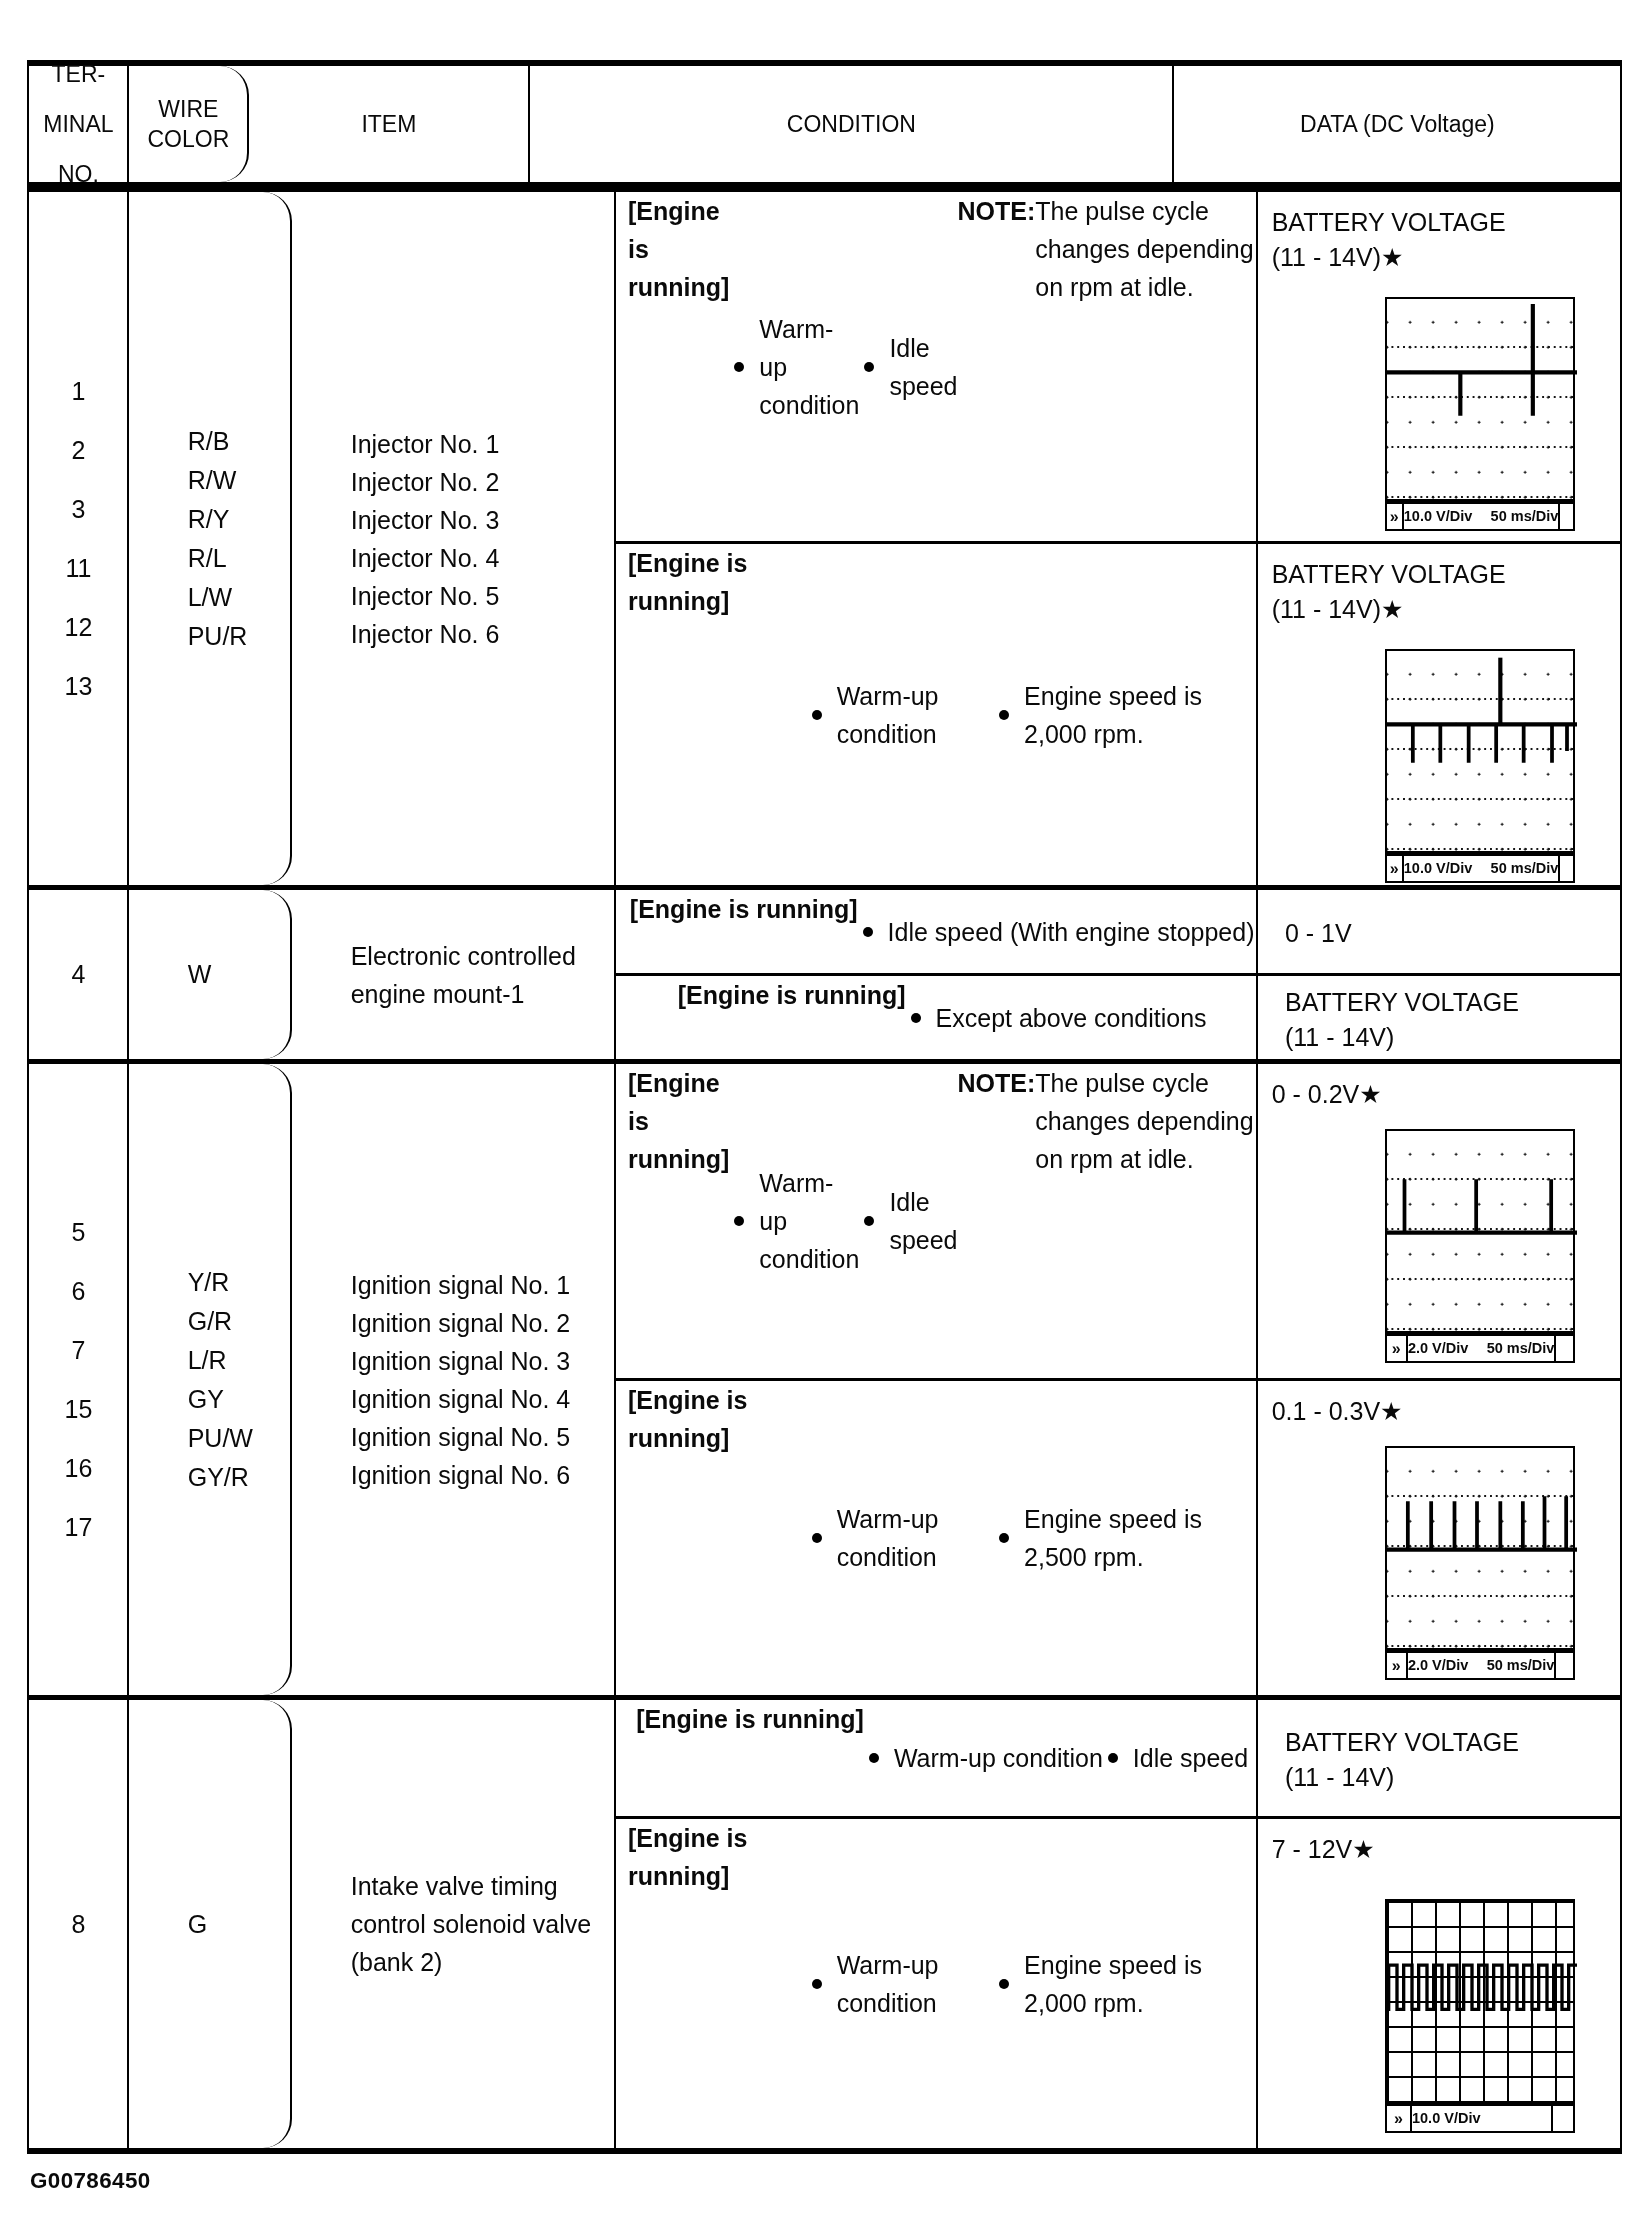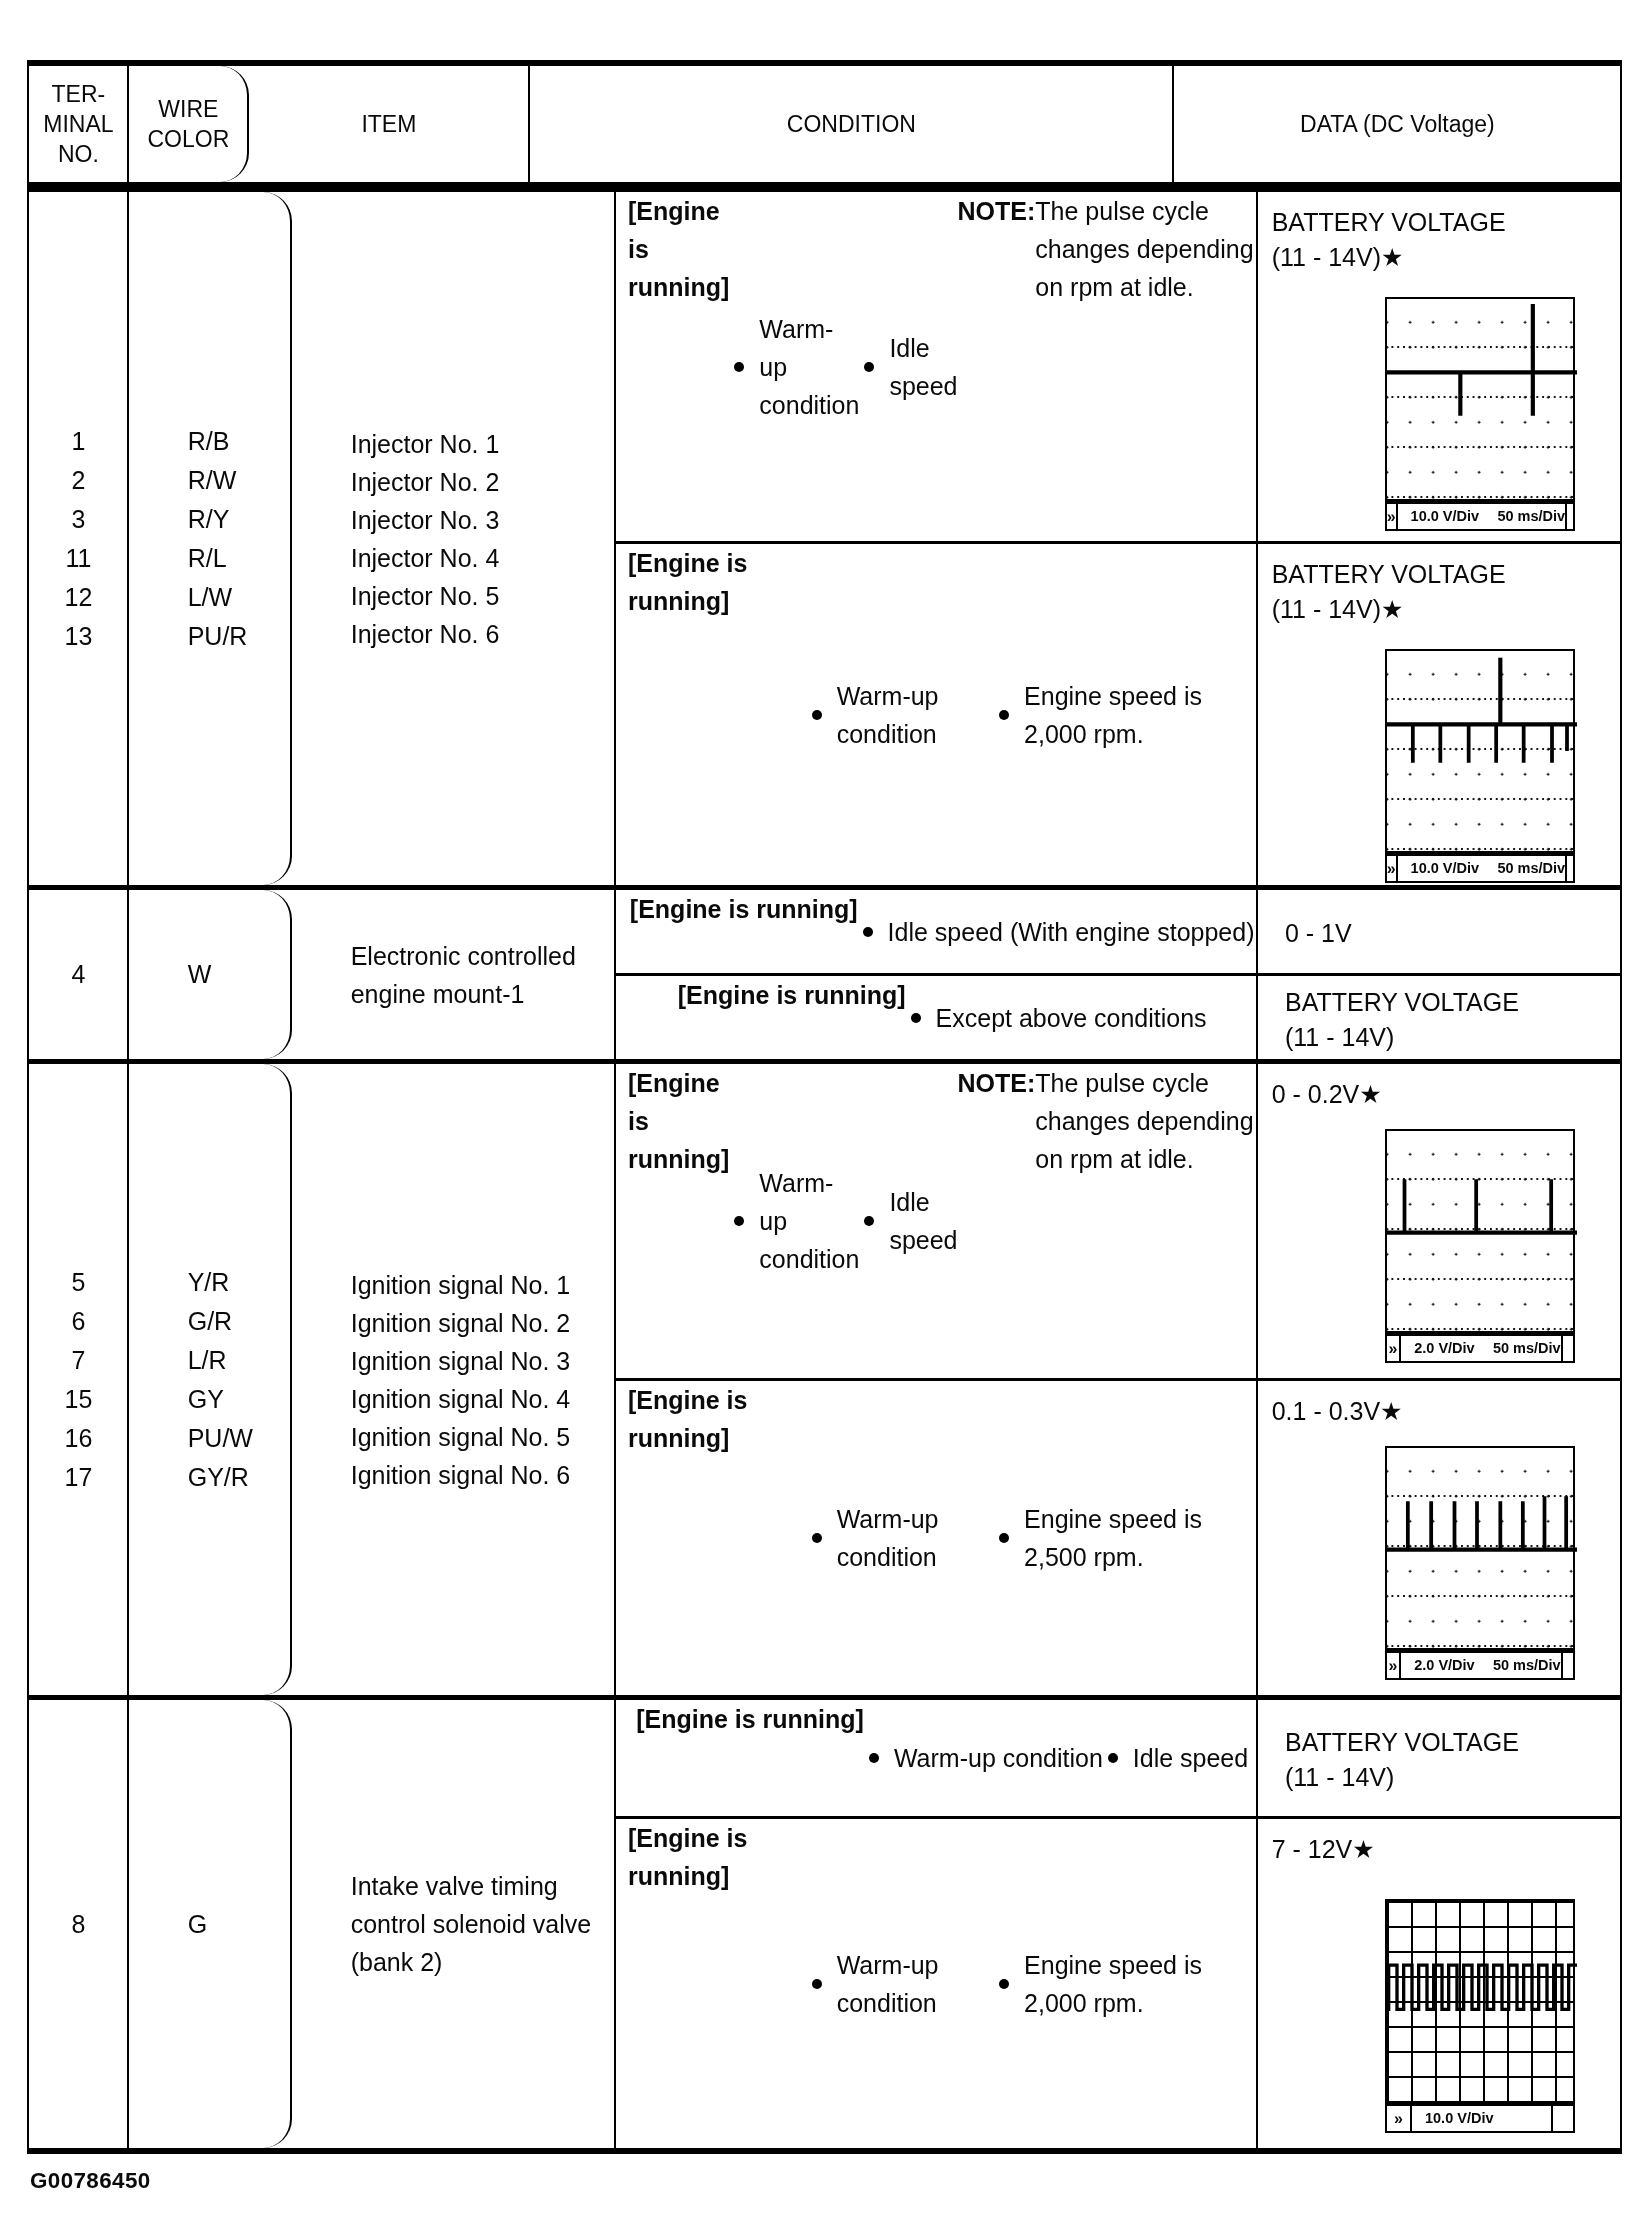--- a/index.html
+++ b/index.html
@@ -15,21 +15,21 @@
   }
   .thead { display:flex; height:116px; border-bottom:5px solid #000; }
   .hcell {
     display:flex; flex-direction:column; justify-content:center; align-items:center;
     font-size:23px; line-height:30px; text-align:center;
   }
   .block { display:flex; border-top:5px solid #000; }
   .block:first-of-type { border-top:none; }
 
   
-  .col-t { width:98px; border-right:2.5px solid #000; }
+  .col-t { width:98px; border-right:2.5px solid #000;gap:20px; }
   .col-w { width:118px; border-right:2.5px solid #000;border-radius:29px; }
   .col-i { width:279px; border-right:2.5px solid #000; }
   .col-c { width:642px; border-right:2.5px solid #000; }
   .col-d { flex:1; }
 
   
   .cell-t { display:flex; flex-direction:column; justify-content:center; align-items:center;
             font-size:25px; line-height:39px; }
   .cell-w, .cell-i { display:flex; flex-direction:column; justify-content:center;
             padding-left:13.3px; font-size:25px; line-height:39px; box-sizing:border-box;margin-left:45px; }
@@ -62,21 +62,21 @@
   .scope-plot.grid {
     background-image:
       linear-gradient(#000 1.7px, transparent 1.7px),
       linear-gradient(90deg, #000 1.7px, transparent 1.7px);
     background-size: 24px 25px;
   }
   .scope-plot svg { position:absolute; left:0; top:0; }
   .scope-strip { display:flex; align-items:stretch; height:25px; border:2.5px solid #000; border-top-width:3.3px; background:#fff; }
   .scope-marker { width:21.6px; border-right:2.5px solid #000; display:flex; align-items:center; justify-content:center;
                   font-weight:bold; font-size:16px; letter-spacing:-1.7px; padding-right:1.7px; }
-  .scope-text { flex:1; display:flex; align-items:center; font-size:14.5px; font-weight:600; padding-left:13px; white-space:nowrap; }
+  .scope-text { flex:1; display:flex; align-items:center; font-size:14.5px; font-weight:600; padding-left:0; white-space:nowrap; }
   .scope-tdiv { margin-left:18.3px; }
   .scope-endbox { width:20px; border-left:2.5px solid #000; background:#fff; }
 
   .scope.inj  { margin:21.6px 0 0 113px; }
   .scope.ign  { margin:16.6px 0 0 113px; }
   .scope.ivt  { margin:32px 0 0 113px; }
 
   .figure-id { position:absolute; left:30px; top:2168px; font-size:22.4px; font-weight:600; letter-spacing:0.4px; }
 </style>
 </head>

